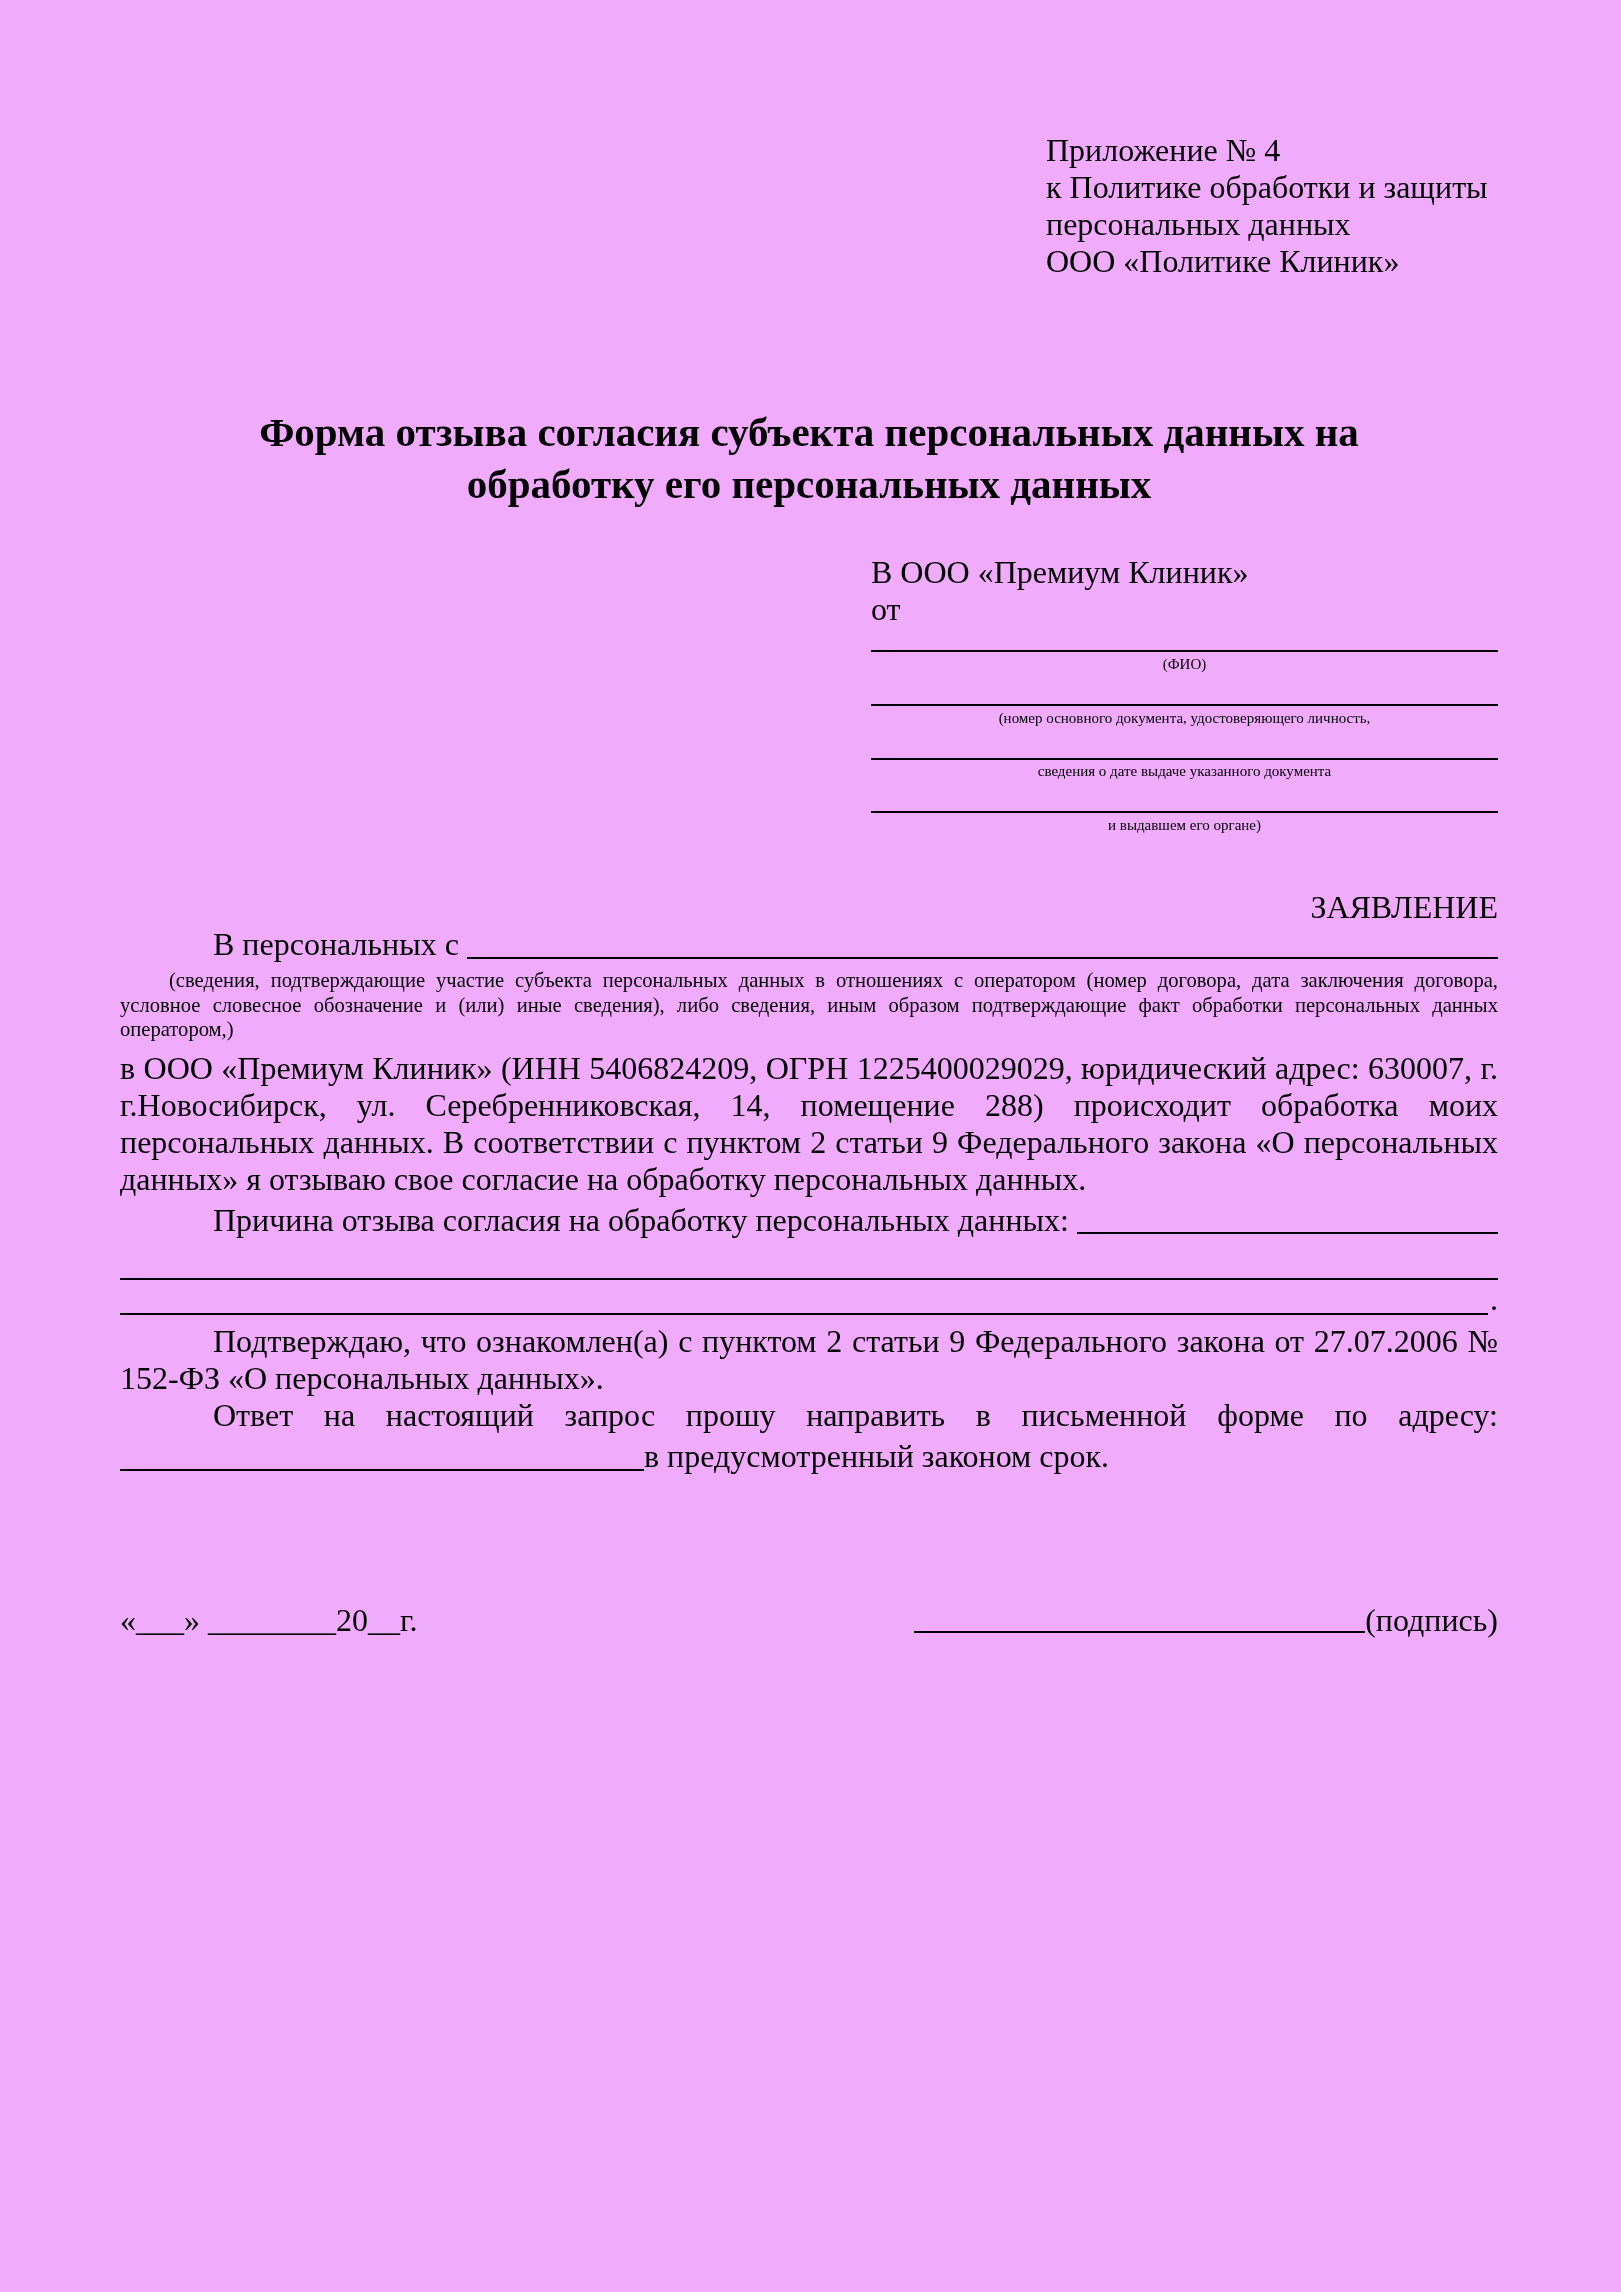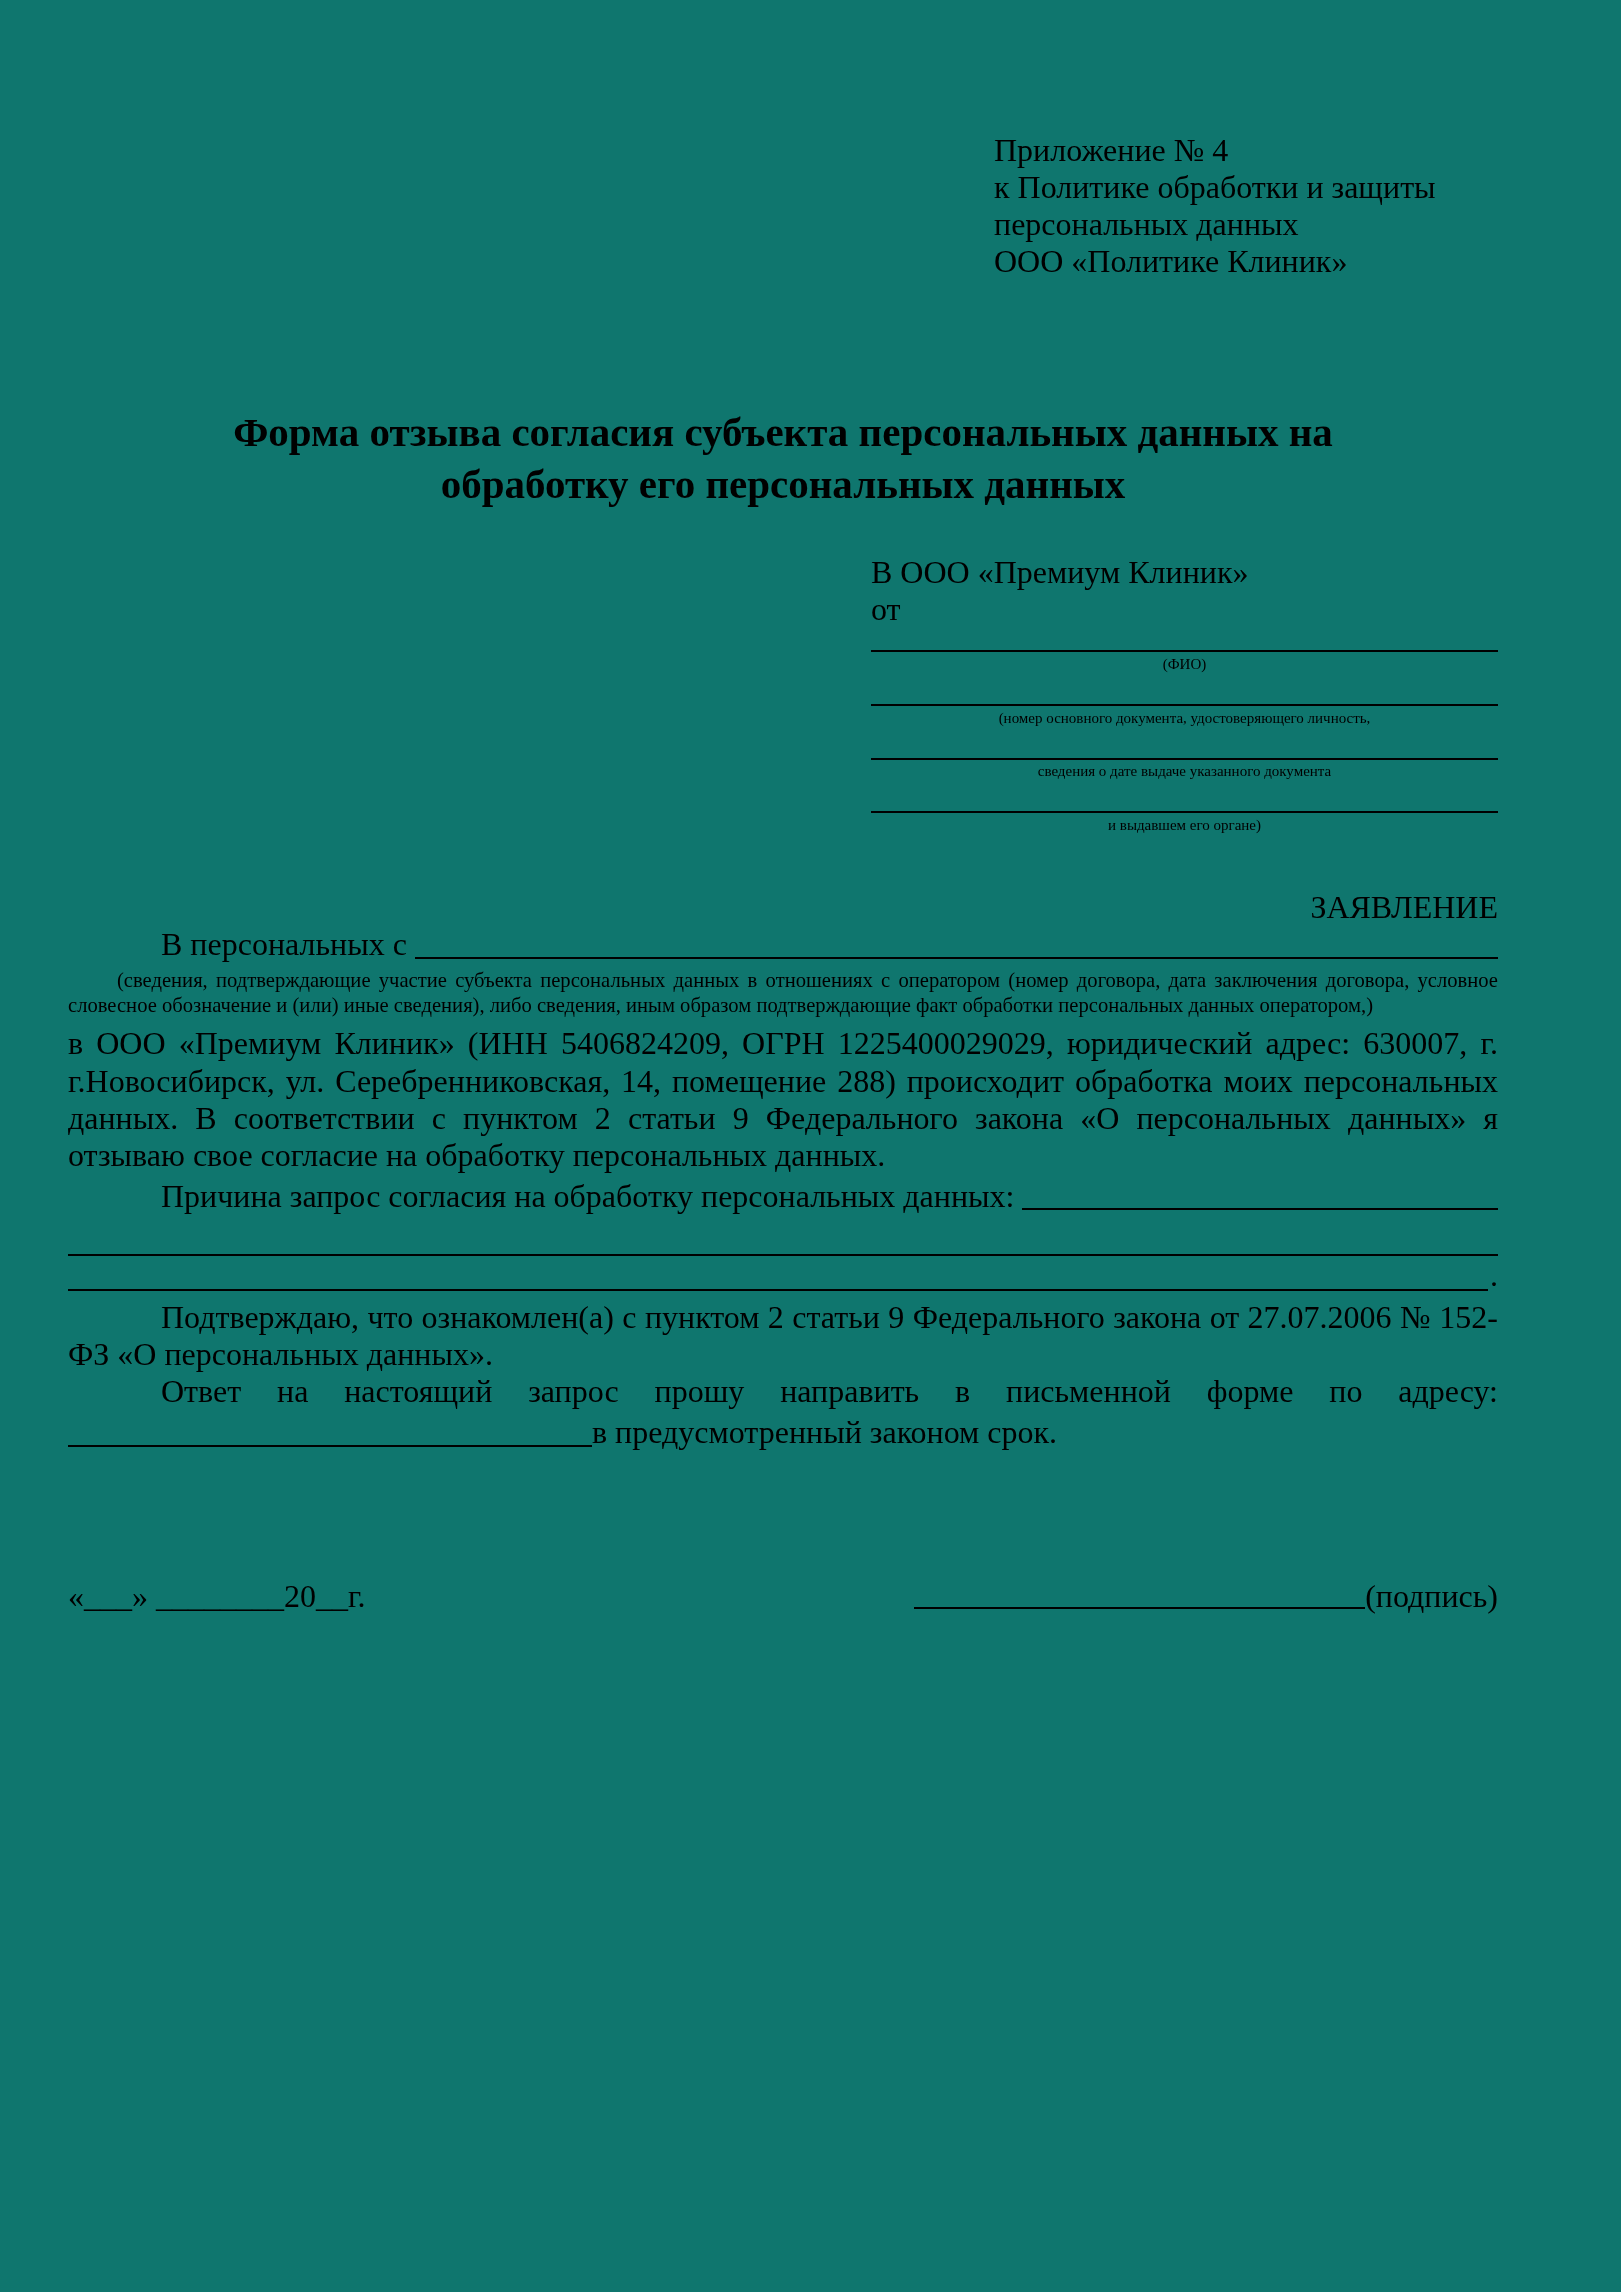--- a/index.html
+++ b/index.html
@@ -1,26 +1,26 @@
 <!DOCTYPE html>
 <html lang="ru"><head>
 <meta charset="utf-8">
 <style>
   html, body { margin: 0; padding: 0; background: #e8e8e8; }
   .page {
     width: 1621px;
     height: 2293px;
     margin: 0 auto;
-    background: #0f766e;
+    background: #f0abfc;
     color: #000000;
     font-family: "Liberation Serif", "DejaVu Serif", serif;
     font-size: 32px;
     line-height: 1.16;
     box-sizing: border-box;
-    padding: 132px 123px 78px 68px;
+    padding: 132px 123px 78px 120px;
     overflow: hidden;
   }
 
   
   .appendix { margin-left: 926px; }
   .appendix div { white-space: nowrap; }
 
   
   .doc-title {
     font-weight: bold;
@@ -136,21 +136,21 @@
   <div class="flex-row intro-row">
     <span>В персональных с</span>
     <span class="fill-line"></span>
   </div>
 
   <div class="footnote">(сведения, подтверждающие участие субъекта персональных данных в отношениях с оператором (номер договора, дата заключения договора, условное словесное обозначение и (или) иные сведения), либо сведения, иным образом подтверждающие факт обработки персональных данных оператором,)</div>
 
   <p class="body-par">в ООО «Премиум Клиник» (ИНН 5406824209, ОГРН 1225400029029, юридический адрес: 630007, г. г.Новосибирск, ул. Серебренниковская, 14, помещение 288) происходит обработка моих персональных данных. В соответствии с пунктом 2 статьи 9 Федерального закона «О персональных данных» я отзываю свое согласие на обработку персональных данных.</p>
 
   <div class="flex-row reason-row">
-    <span>Причина запрос согласия на обработку персональных данных:</span>
+    <span>Причина отзыва согласия на обработку персональных данных:</span>
     <span class="fill-line"></span>
   </div>
 
   <div class="hr-blank tall"></div>
   <div class="dot-row flex-row">
     <span class="fill-line"></span>
     <span class="dot">.</span>
   </div>
 
   <p class="confirm-par">Подтверждаю, что ознакомлен(а) с пунктом 2 статьи 9 Федерального закона от 27.07.2006 № 152-ФЗ «О персональных данных».</p>

